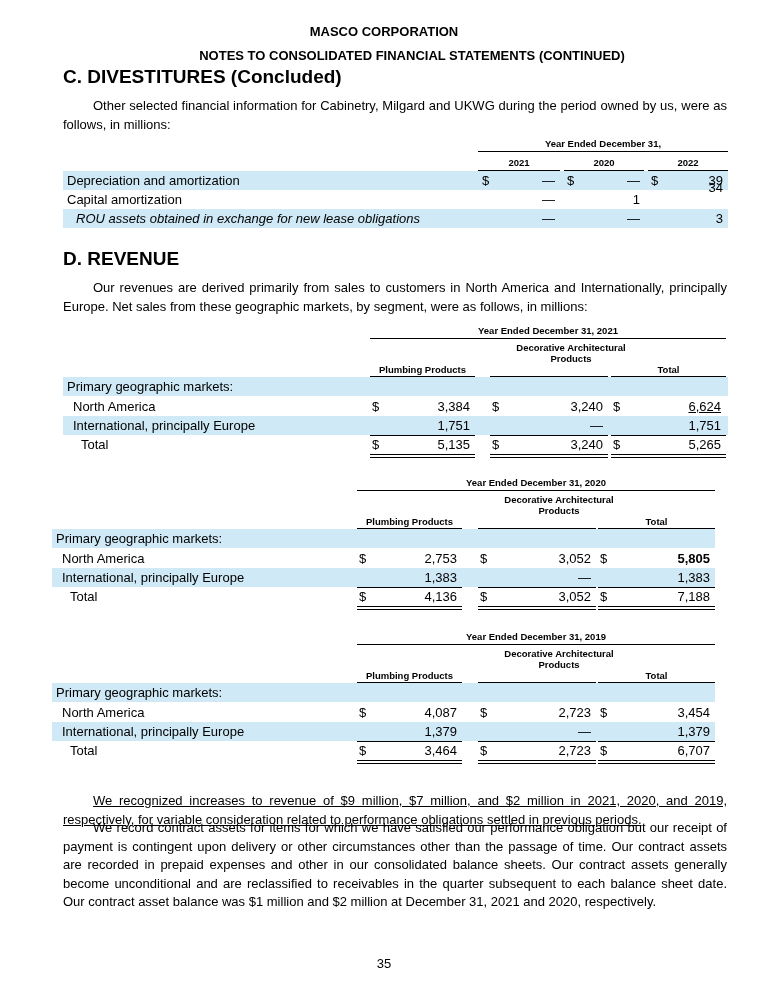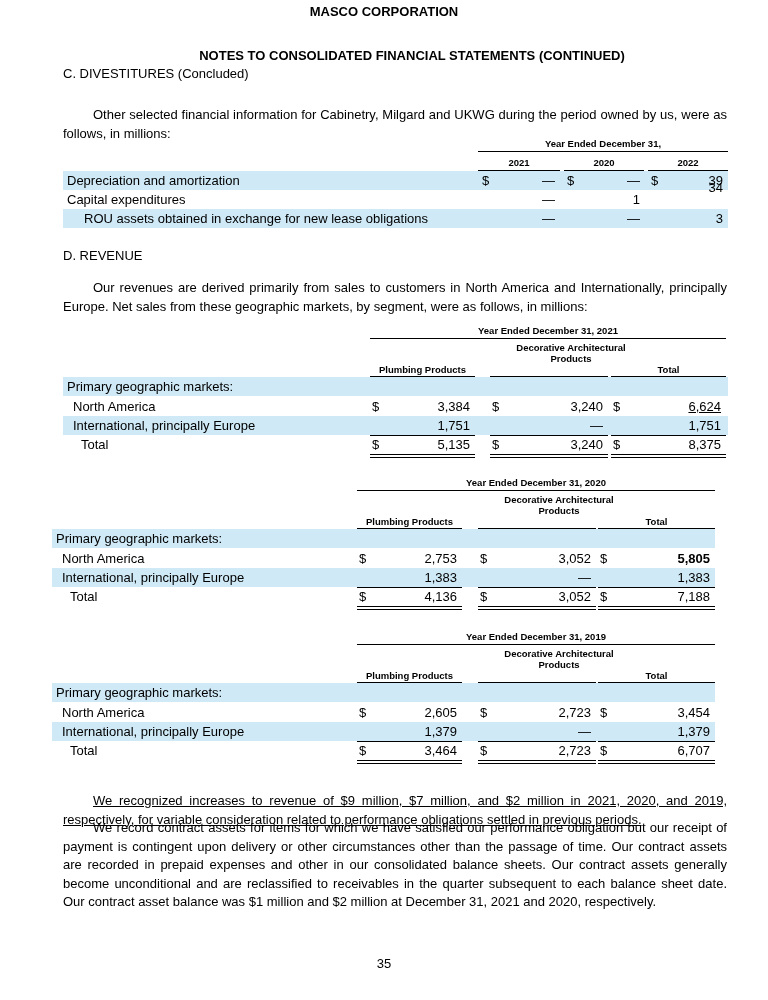--- a/index.html
+++ b/index.html
@@ -1,39 +1,39 @@
 <!DOCTYPE html>
 <html><head>
 <meta charset="utf-8">
 <style>
   html, body { margin: 0; padding: 0; background: #ffffff; }
   body { width: 768px; height: 1000px; position: relative; overflow: hidden;
          font-family: "Liberation Sans", sans-serif; color: #000; }
   .abs { position: absolute; }
   .center { left: 0; width: 768px; text-align: center; }
   .h-title { font-weight: bold; font-size: 13px; }
-  .sec { left: 63px; font-weight: normal; font-size: 13px; }
+  .sec { left: 63px; font-weight: bold; font-size: 19px; }
   .para { left: 63px; width: 664px; font-size: 13px; line-height: 18.5px; text-align: justify; }
   .para .ind { display: inline-block; width: 30px; }
   .band { background: #cfe9f6; }
   .cell { position: absolute; font-size: 13px; line-height: 19px; white-space: nowrap; }
   .num { text-align: right; }
   .hdr { font-weight: bold; font-size: 9.5px; text-align: center; line-height: 11px; }
   .rule { position: absolute; height: 0; border-top: 1.5px solid #000; }
   .rule-thin { position: absolute; height: 0; border-top: 1px solid #000; }
   .dbl { position: absolute; height: 2px; border-top: 1.5px solid #000; border-bottom: 1.5px solid #000; }
 </style>
 </head>
 <body>
 
-<div class="abs center h-title" style="top:4px;">MASCO CORPORATION</div>
+<div class="abs center h-title" style="top:24px;">MASCO CORPORATION</div>
 <div class="abs center h-title" style="top:48px;padding-left:28px;">NOTES TO CONSOLIDATED FINANCIAL STATEMENTS (CONTINUED)</div>
 
 <div class="abs sec" style="top:66px;">C. DIVESTITURES (Concluded)</div>
-<div class="abs para" style="top:106px;"><span class="ind"></span><span>Other selected financial information for Cabinetry, Milgard and UKWG during the period owned by us, were as follows, in millions:</span></div>
+<div class="abs para" style="top:97px;"><span class="ind"></span><span>Other selected financial information for Cabinetry, Milgard and UKWG during the period owned by us, were as follows, in millions:</span></div>
 
 <div>
   <div class="cell hdr" style="left:479px; width:248px; top:138px;">Year Ended December 31,</div>
   <div class="rule" style="left:478px; width:250px; top:151px;"></div>
   <div class="cell hdr" style="left:478px; width:82px; top:157px;">2021</div>
   <div class="cell hdr" style="left:564px; width:80px; top:157px;">2020</div>
   <div class="cell hdr" style="left:648px; width:80px; top:157px;">2022</div>
   <div class="rule" style="left:478px; width:82px; top:170px;"></div>
   <div class="rule" style="left:564px; width:80px; top:170px;"></div>
   <div class="rule" style="left:648px; width:80px; top:170px;"></div>
@@ -42,26 +42,26 @@
   <div class="abs band" style="left:63px; width:665px; top:209px; height:19px;"></div>
 
   <div class="cell" style="left:67px; top:171px;">Depreciation and amortization</div>
   <div class="cell" style="left:482px; top:171px;">$</div>
   <div class="cell num" style="left:495px; width:60px; top:171px;">—</div>
   <div class="cell" style="left:567px; top:171px;">$</div>
   <div class="cell num" style="left:580px; width:60px; top:171px;">—</div>
   <div class="cell" style="left:651px; top:171px;">$</div>
   <div class="cell num" style="left:664px; width:59px; top:171px;">39</div>
 
-  <div class="cell" style="left:67px; top:190px;">Capital expenditures</div>
+  <div class="cell" style="left:67px; top:190px;">Capital amortization</div>
   <div class="cell num" style="left:495px; width:60px; top:190px;">—</div>
   <div class="cell num" style="left:580px; width:60px; top:190px;">1</div>
   <div class="cell num" style="left:664px; width:59px; top:178px;">34</div>
 
-  <div class="cell" style="left:84px; top:209px;">ROU assets obtained in exchange for new lease obligations</div>
+  <div class="cell" style="left:76px; top:209px;font-style:italic;">ROU assets obtained in exchange for new lease obligations</div>
   <div class="cell num" style="left:495px; width:60px; top:209px;">—</div>
   <div class="cell num" style="left:580px; width:60px; top:209px;">—</div>
   <div class="cell num" style="left:664px; width:59px; top:209px;">3</div>
 </div>
 
 <div class="abs sec" style="top:248px;">D. REVENUE</div>
 <div class="abs para" style="top:279px;"><span class="ind"></span><span>Our revenues are derived primarily from sales to customers in North America and Internationally, principally Europe. Net sales from these geographic markets, by segment, were as follows, in millions:</span></div>
 
 <div id="rev-tables">
     <div class="cell hdr" style="left:370px;width:356px;top:325px;">Year Ended December 31, 2021</div>
@@ -85,21 +85,21 @@
     <div class="cell" style="left:73px;top:416px;">International, principally Europe</div>
     <div class="cell num" style="left:385px;width:85px;top:416px;">1,751</div>
     <div class="cell num" style="left:505px;width:98px;top:416px;">—</div>
     <div class="cell num" style="left:626px;width:95px;top:416px;">1,751</div>
     <div class="cell" style="left:81px;top:435px;">Total</div>
     <div class="cell" style="left:372px;top:435px;">$</div>
     <div class="cell num" style="left:385px;width:85px;top:435px;">5,135</div>
     <div class="cell" style="left:492px;top:435px;">$</div>
     <div class="cell num" style="left:505px;width:98px;top:435px;">3,240</div>
     <div class="cell" style="left:613px;top:435px;">$</div>
-    <div class="cell num" style="left:626px;width:95px;top:435px;">8,375</div>
+    <div class="cell num" style="left:626px;width:95px;top:435px;">5,265</div>
     <div class="rule-thin" style="left:370px;width:105px;top:435px;"></div>
     <div class="dbl" style="left:370px;width:105px;top:454px;"></div>
     <div class="rule-thin" style="left:490px;width:118px;top:435px;"></div>
     <div class="dbl" style="left:490px;width:118px;top:454px;"></div>
     <div class="rule-thin" style="left:611px;width:115px;top:435px;"></div>
     <div class="dbl" style="left:611px;width:115px;top:454px;"></div>
     <div class="cell hdr" style="left:357px;width:358px;top:477px;">Year Ended December 31, 2020</div>
     <div class="rule" style="left:357px;width:358px;top:490px;"></div>
     <div class="cell hdr" style="left:357px;width:105px;top:516px;">Plumbing Products</div>
     <div class="cell hdr" style="left: 478px; top: 494px; width: 118px; white-space: normal; padding: 0px 22px;">Decorative Architectural Products</div>
@@ -140,21 +140,21 @@
     <div class="cell hdr" style="left: 478px; top: 648px; width: 118px; white-space: normal; padding: 0px 22px;">Decorative Architectural Products</div>
     <div class="cell hdr" style="left:598px;width:117px;top:670px;">Total</div>
     <div class="rule" style="left:357px;width:105px;top:682px;"></div>
     <div class="rule" style="left:478px;width:118px;top:682px;"></div>
     <div class="rule" style="left:598px;width:117px;top:682px;"></div>
     <div class="abs band" style="left:52px;width:663px;top:683px;height:19px;"></div>
     <div class="abs band" style="left:52px;width:663px;top:722px;height:19px;"></div>
     <div class="cell" style="left:56px;top:683px;">Primary geographic markets:</div>
     <div class="cell" style="left:62px;top:703px;">North America</div>
     <div class="cell" style="left:359px;top:703px;">$</div>
-    <div class="cell num" style="left:372px;width:85px;top:703px;">2,605</div>
+    <div class="cell num" style="left:372px;width:85px;top:703px;">4,087</div>
     <div class="cell" style="left:480px;top:703px;">$</div>
     <div class="cell num" style="left:493px;width:98px;top:703px;">2,723</div>
     <div class="cell" style="left:600px;top:703px;">$</div>
     <div class="cell num" style="left:613px;width:97px;top:703px;">3,454</div>
     <div class="cell" style="left:62px;top:722px;">International, principally Europe</div>
     <div class="cell num" style="left:372px;width:85px;top:722px;">1,379</div>
     <div class="cell num" style="left:493px;width:98px;top:722px;">—</div>
     <div class="cell num" style="left:613px;width:97px;top:722px;">1,379</div>
     <div class="cell" style="left:70px;top:741px;">Total</div>
     <div class="cell" style="left:359px;top:741px;">$</div>

